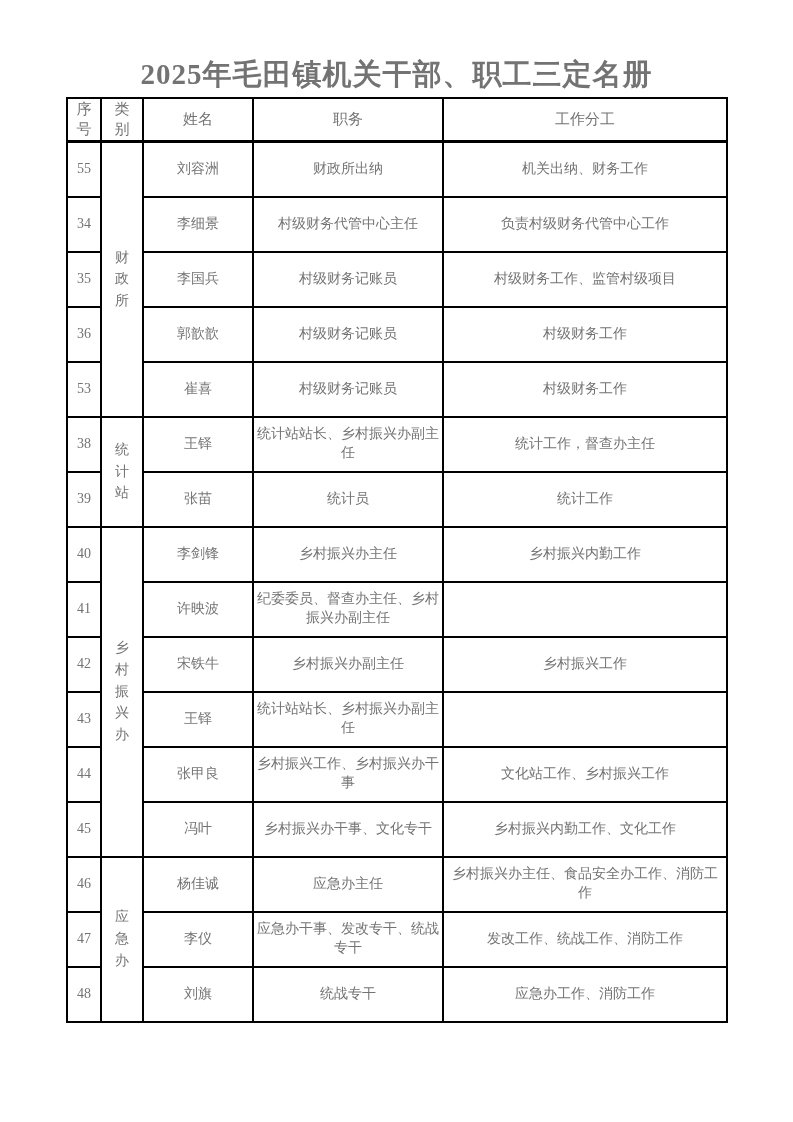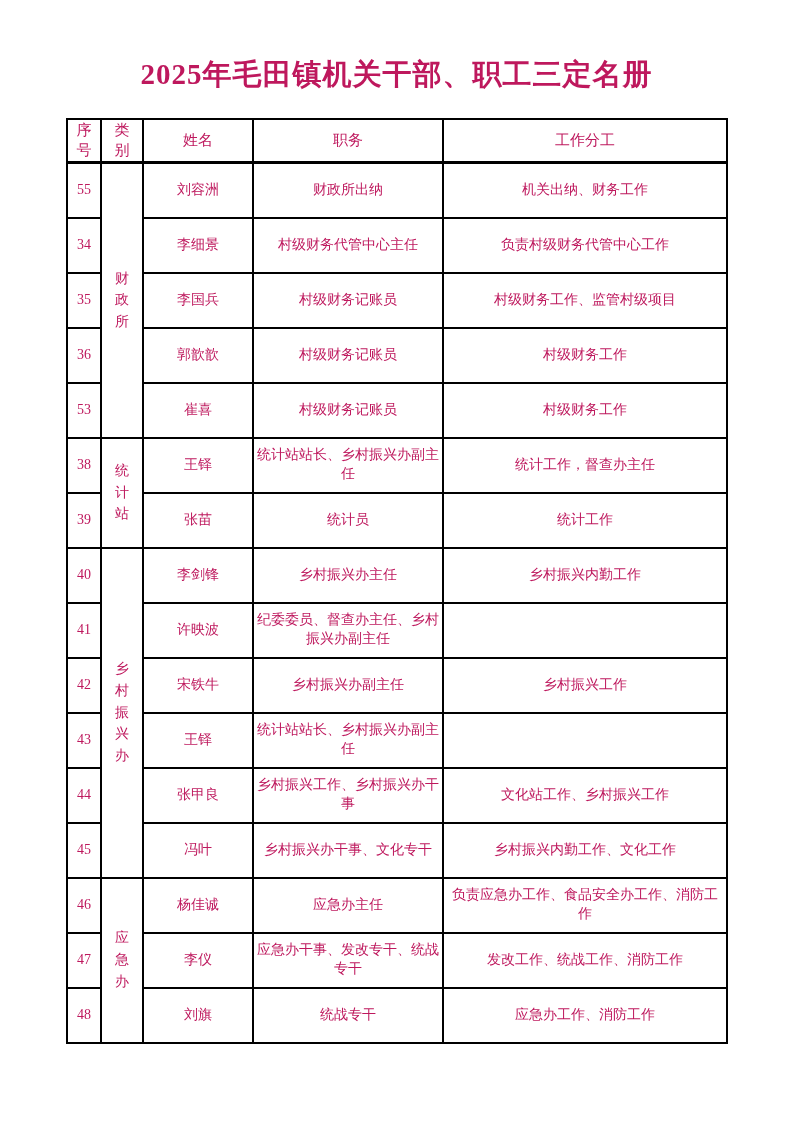--- a/index.html
+++ b/index.html
@@ -5,39 +5,39 @@
   html, body {
     margin: 0;
     padding: 0;
     background: #ffffff;
   }
   .page {
     position: relative;
     width: 793px;
     height: 1122px;
     background: #ffffff;
-    color: #be185d;
+    color: #737373;
     font-family: "Liberation Serif", "DejaVu Serif", serif;
     overflow: hidden;
   }
   .page-title {
     position: absolute;
     top: 55px;
     left: 0;
     width: 100%;
     text-align: center;
     font-size: 29px;
     font-weight: bold;
     letter-spacing: 1px;
     margin: 0;
   }
   table.roster {
     position: absolute;
     left: 66px;
-    top: 118px;
+    top: 97px;
     width: 660px;
     border-collapse: collapse;
     table-layout: fixed;
   }
   table.roster col.c-no   { width: 34px; }
   table.roster col.c-cat  { width: 42px; }
   table.roster col.c-name { width: 110px; }
   table.roster col.c-pos  { width: 190px; }
   table.roster col.c-duty { width: 284px; }
 
@@ -201,21 +201,21 @@
         <td>乡村振兴内勤工作、文化工作</td>
       </tr>
 
       <tr>
         <td>46</td>
         <td class="category-cell" rowspan="3">
             <div class="vwrap">应急办</div>
           </td>
         <td>杨佳诚</td>
         <td>应急办主任</td>
-        <td>负责应急办工作、食品安全办工作、消防工作</td>
+        <td>乡村振兴办主任、食品安全办工作、消防工作</td>
       </tr>
       <tr>
         <td>47</td>
         <td>李仪</td>
         <td>应急办干事、发改专干、统战专干</td>
         <td>发改工作、统战工作、消防工作</td>
       </tr>
       <tr>
         <td>48</td>
         <td>刘旗</td>

